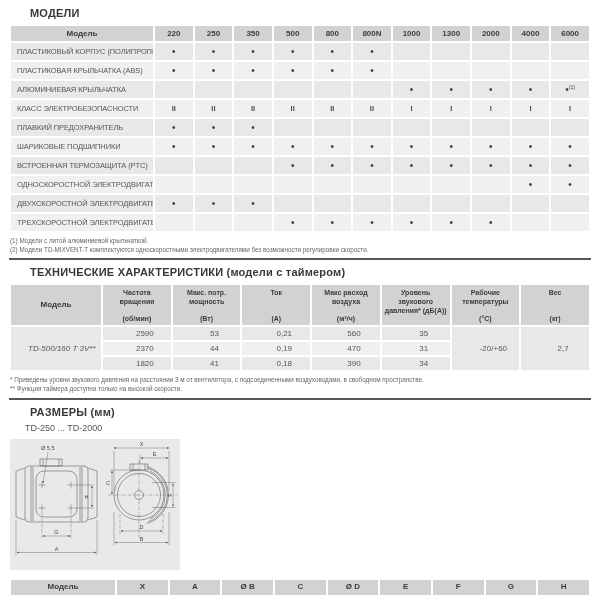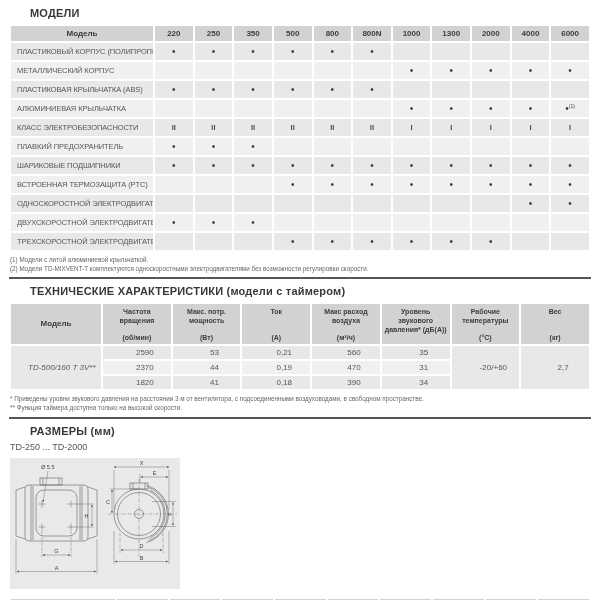--- a/index.html
+++ b/index.html
@@ -25,21 +25,21 @@
   .tech-corner{vertical-align:middle !important;font-size:8px;font-weight:bold;text-align:center;}
   .tech-h-inner{display:flex;flex-direction:column;justify-content:space-between;height:40px;padding:4px 2px 3px 2px;box-sizing:border-box;}
   .tname{font-size:7px;font-weight:bold;white-space:normal;line-height:1.25;text-align:center;}
   .tunit{font-size:7px;font-weight:bold;text-align:center;}
   .tech-table td{height:11px;font-size:8px;text-align:center;padding-left:17px;}
   .tech-table tbody tr:nth-child(odd) td{background:#e8e8e8;}
   .tech-table tbody tr:nth-child(even) td{background:#f0f0f0;}
   .tech-table td.tmodel,.tech-table td.tmerge{background:#e8e8e8 !important;}
   .tmodel{text-align:left !important;padding-left:6px;font-style:italic;}
   
-  .dims-subtitle{font-size:9px;color:#56565a;margin:0 0 6px 1px;}
+  .dims-subtitle{font-size:9px;color:#56565a;margin:0 0 6px 16px;}
   .drawing-box{width:170px;height:131px;background:#e9e9e9;margin-left:1px;}
   .dims-table th{background:#d2d2d2;font-size:8px;font-weight:bold;color:#3c3c3e;height:13px;text-align:center;}
 </style>
 </head>
 <body>
 
 <div class="page">
 
   <h1 class="sec-title">МОДЕЛИ</h1>
 
@@ -71,34 +71,20 @@
           <td class="m-val dot">•</td>
           <td class="m-val dot">•</td>
           <td class="m-val dot">•</td>
           <td class="m-val dot">•</td>
           <td class="m-val dot">•</td>
           <td class="m-val roman"></td>
           <td class="m-val roman"></td>
           <td class="m-val roman"></td>
           <td class="m-val roman"></td>
           <td class="m-val roman"></td>
-        </tr>
-        <tr class="m-row">
-          <td class="m-label">МЕТАЛЛИЧЕСКИЙ КОРПУС</td>
-          <td class="m-val roman"></td>
-          <td class="m-val roman"></td>
-          <td class="m-val roman"></td>
-          <td class="m-val roman"></td>
-          <td class="m-val roman"></td>
-          <td class="m-val roman"></td>
-          <td class="m-val dot">•</td>
-          <td class="m-val dot">•</td>
-          <td class="m-val dot">•</td>
-          <td class="m-val dot">•</td>
-          <td class="m-val dot">•</td>
         </tr>
         <tr class="m-row">
           <td class="m-label">ПЛАСТИКОВАЯ КРЫЛЬЧАТКА (ABS)</td>
           <td class="m-val dot">•</td>
           <td class="m-val dot">•</td>
           <td class="m-val dot">•</td>
           <td class="m-val dot">•</td>
           <td class="m-val dot">•</td>
           <td class="m-val dot">•</td>
           <td class="m-val roman"></td>

